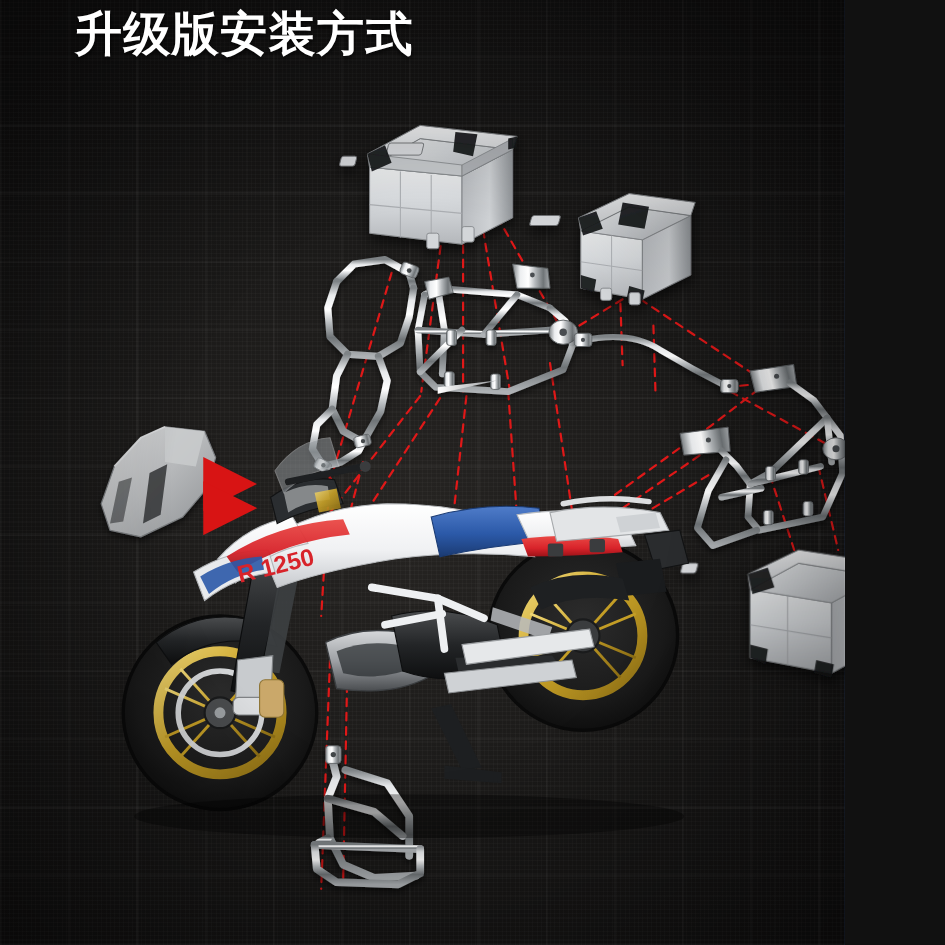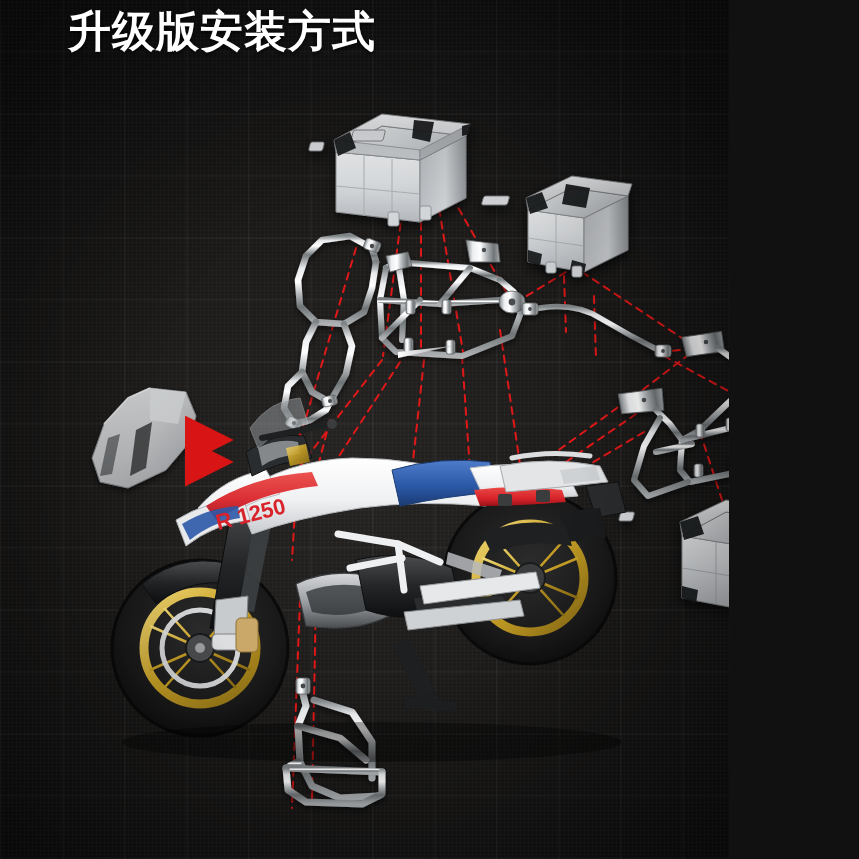--- a/index.html
+++ b/index.html
@@ -2,20 +2,21 @@
 <html><head>
 <meta charset="utf-8">
 <title>升级版安装方式</title>
 <style>
   html,body{margin:0;padding:0;background:#111;}
   #stage{
     position:relative;width:729px;height:859px;overflow:hidden;
     background:#3b82f6;
     font-family:"Liberation Sans","DejaVu Sans",sans-serif;
     user-select:none;
+    padding-left:39px;
   }
   
   #bg-texture{
     position:absolute;inset:0;
     background-color:#1b1a19;
     background-image:
       repeating-linear-gradient(90deg, rgba(255,255,255,.022) 0 1px, transparent 1px 4px),
       repeating-linear-gradient(0deg, rgba(255,255,255,.022) 0 1px, transparent 1px 4px),
       repeating-linear-gradient(90deg, rgba(255,255,255,.030) 0 2px, transparent 2px 62px),
       repeating-linear-gradient(0deg, rgba(255,255,255,.030) 0 2px, transparent 2px 62px),

